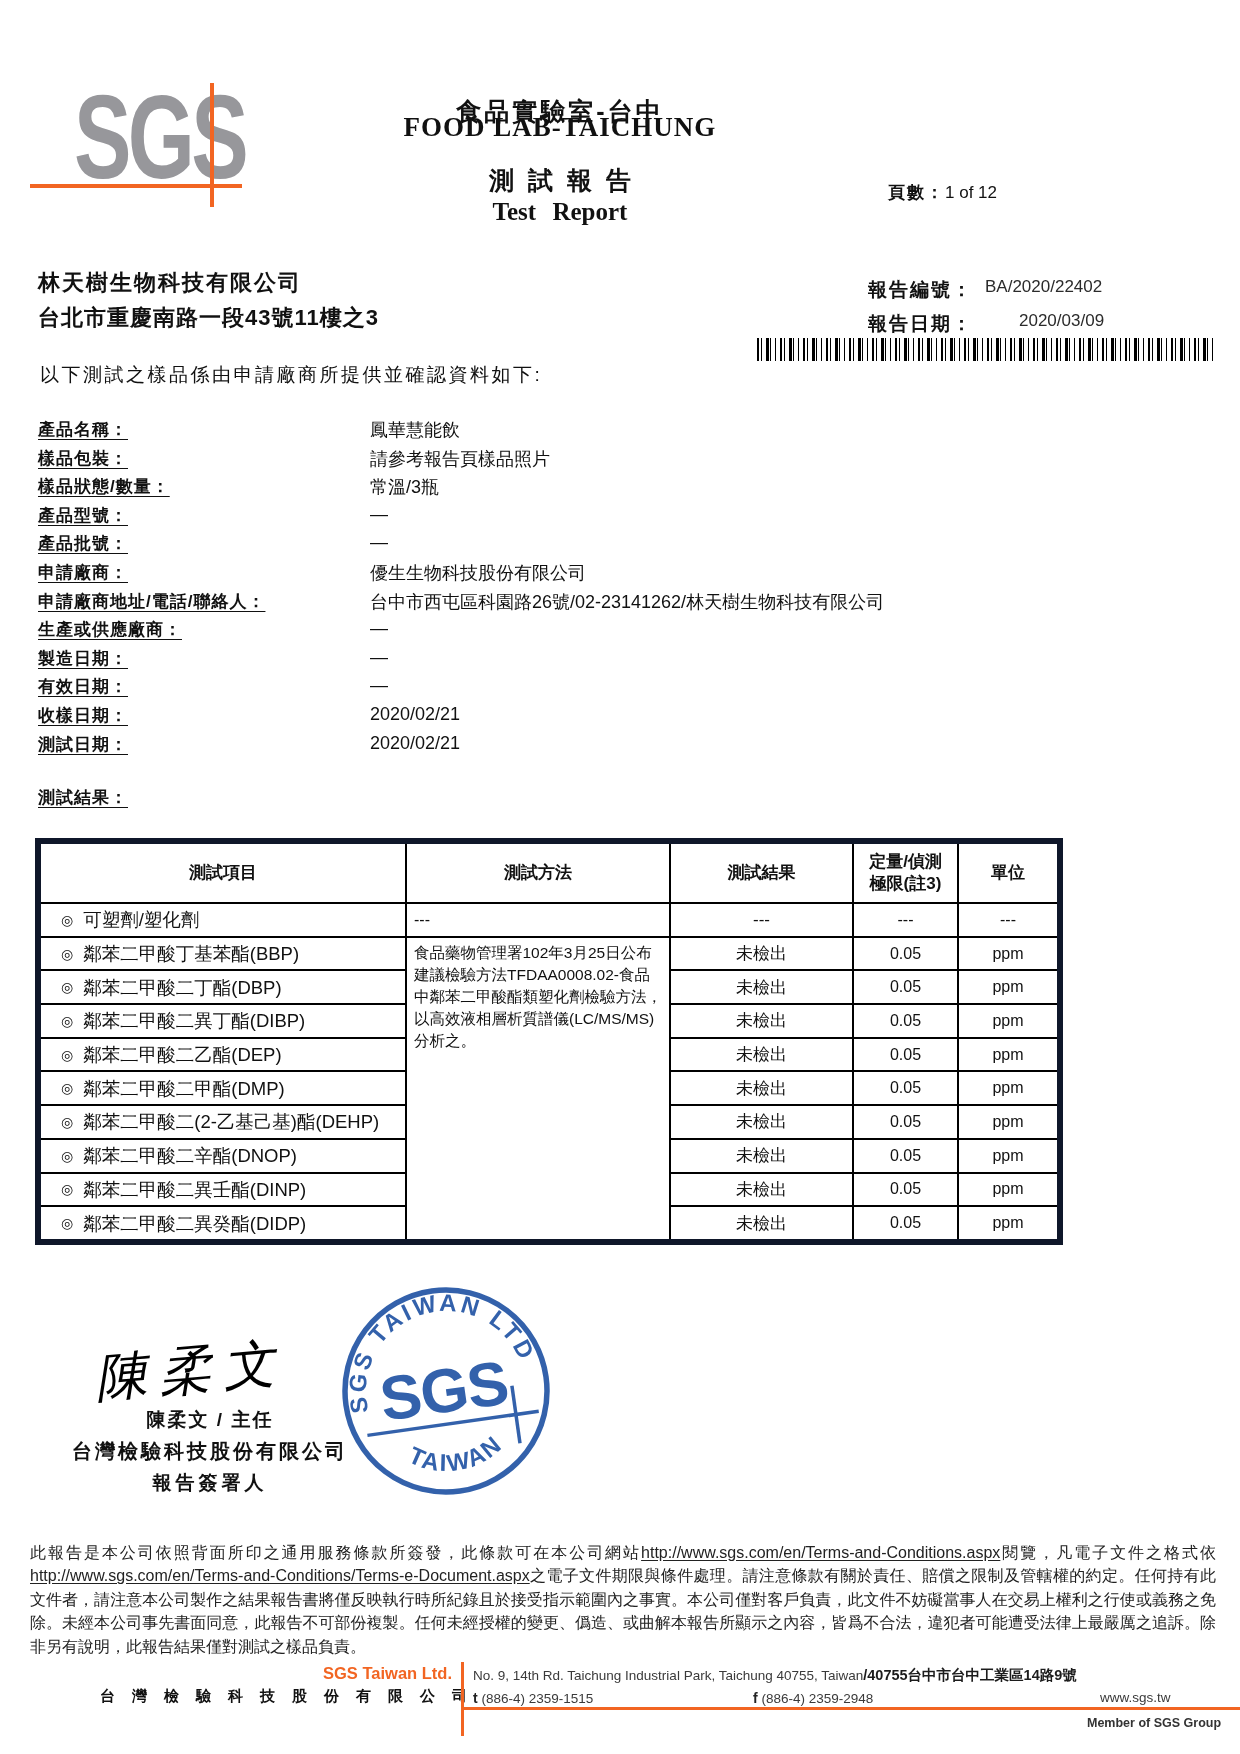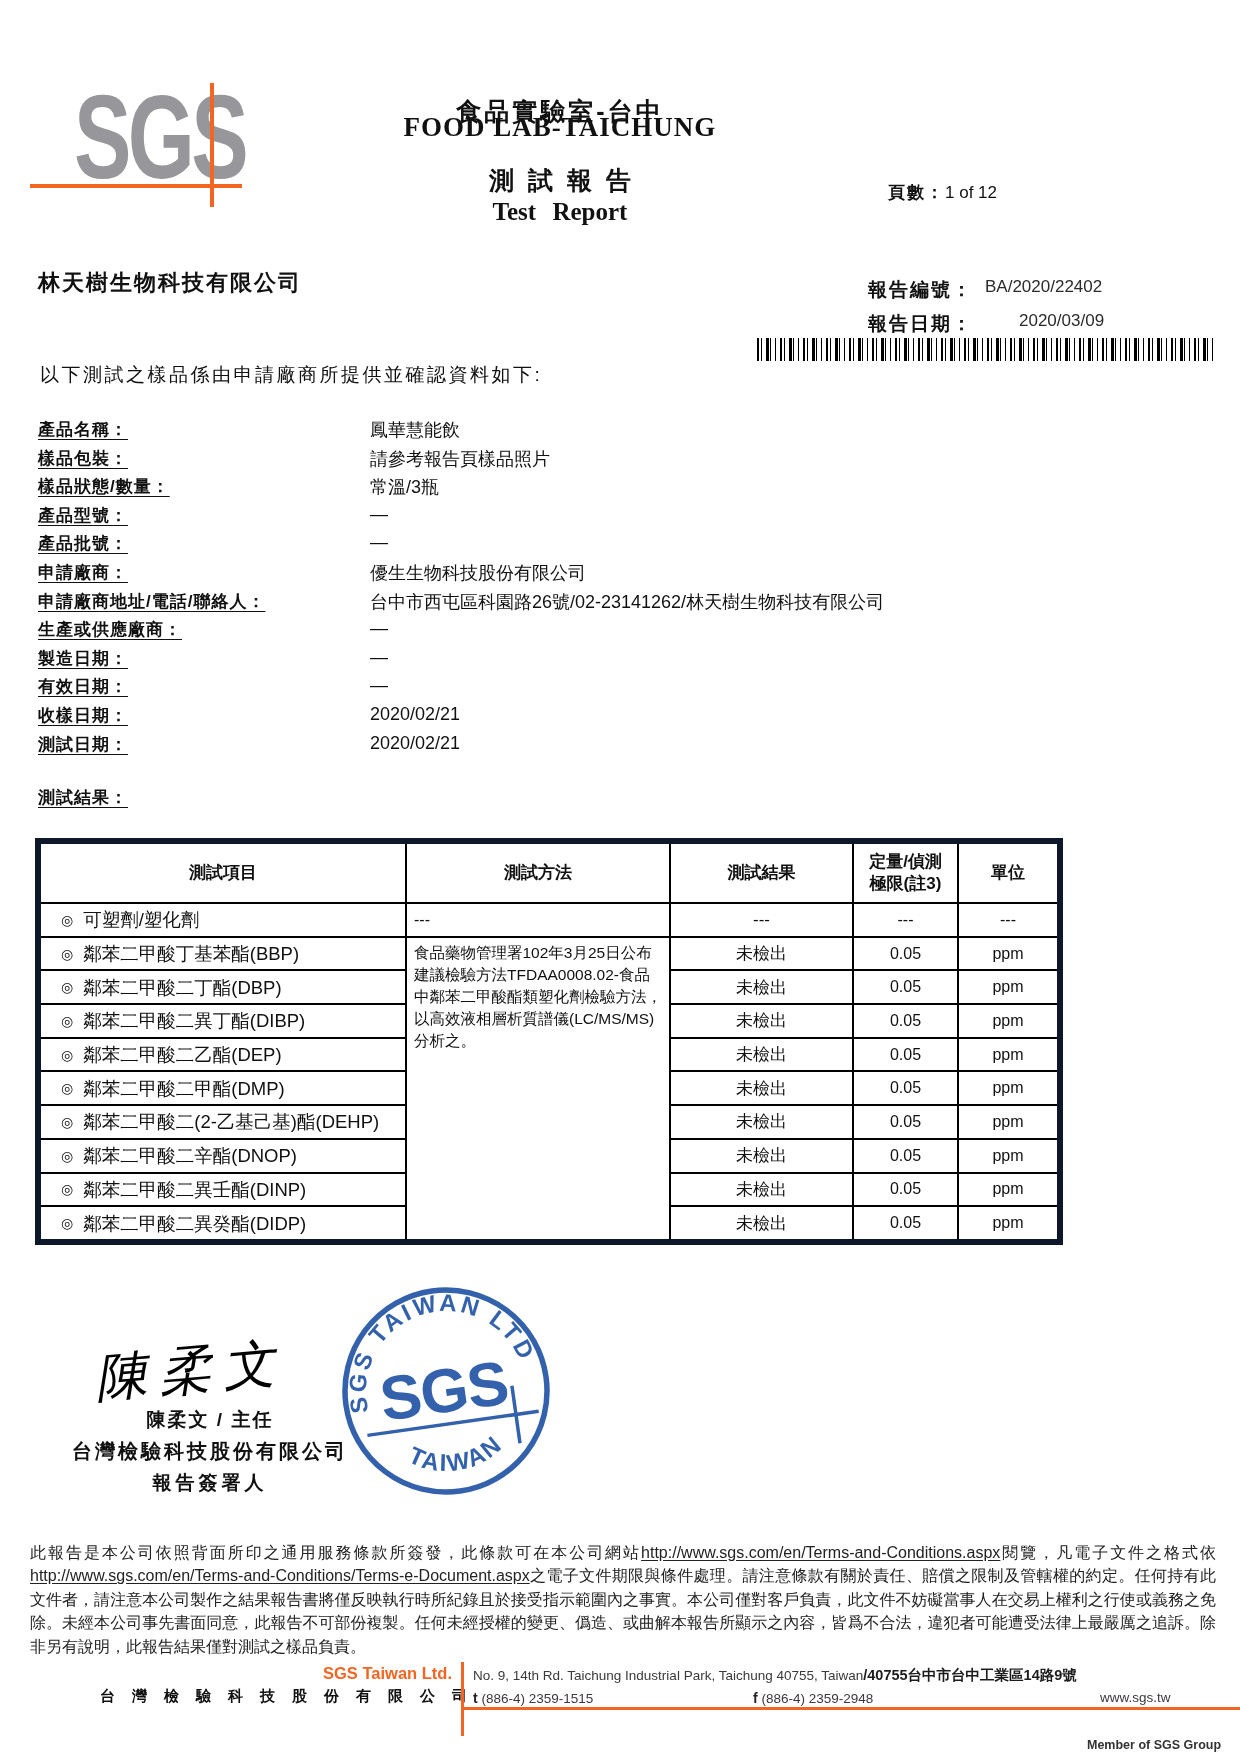--- a/index.html
+++ b/index.html
@@ -87,21 +87,21 @@
   .f-co-zh{left:100px;top:1687px;width:352px;text-align:right;font-size:15px;font-weight:bold;
            letter-spacing:17px;white-space:nowrap;}
   .f-vline{left:461px;top:1662px;width:3px;height:74px;background:#f26522;}
   .f-addr{left:473px;top:1666px;font-size:13.5px;color:#3a3a3a;white-space:nowrap;}
   .f-addr .zh{font-size:14.5px;font-weight:bold;color:#1c1c1c;}
   .f-tel{left:473px;top:1690px;font-size:13.5px;color:#3a3a3a;}
   .f-fax{left:753px;top:1690px;font-size:13.5px;color:#3a3a3a;}
   .f-web{left:1100px;top:1690px;font-size:13.5px;color:#3a3a3a;}
   .f-tel b,.f-fax b{font-size:14px;color:#222;}
   .f-hline{left:461px;top:1707px;width:779px;height:3px;background:#f26522;}
-  .f-member{left:1087px;top:1716px;font-size:12.5px;font-weight:bold;color:#333;margin-top:22px;}
+  .f-member{left:1087px;top:1716px;font-size:12.5px;font-weight:bold;color:#333;}
 </style>
 </head>
 <body>
 
 <div class="page">
 
   <div class="abs logo">SGS</div>
   <div class="abs cross-h"></div>
   <div class="abs cross-v"></div>
 
@@ -110,20 +110,21 @@
     <div class="t-en1">FOOD LAB-TAICHUNG</div>
     <div class="t-zh2">測試報告</div>
     <div class="t-en2">Test Report</div>
   </div>
 
   <div class="abs pageno">
     <b>頁數：</b><span>1 of 12</span>
   </div>
 
   <div class="abs client-name">林天樹生物科技有限公司</div>
+  <div class="abs client-addr">台北市重慶南路一段43號11樓之3</div>
 
   <div class="abs ref-label ref1l">報告編號：</div>
   <div class="abs ref-val ref1v">BA/2020/22402</div>
   <div class="abs ref-label ref2l">報告日期：</div>
   <div class="abs ref-val ref2v">2020/03/09</div>
 
   <div class="abs barcode"></div>
 
   <div class="abs intro">以下測試之樣品係由申請廠商所提供並確認資料如下:</div>
 

